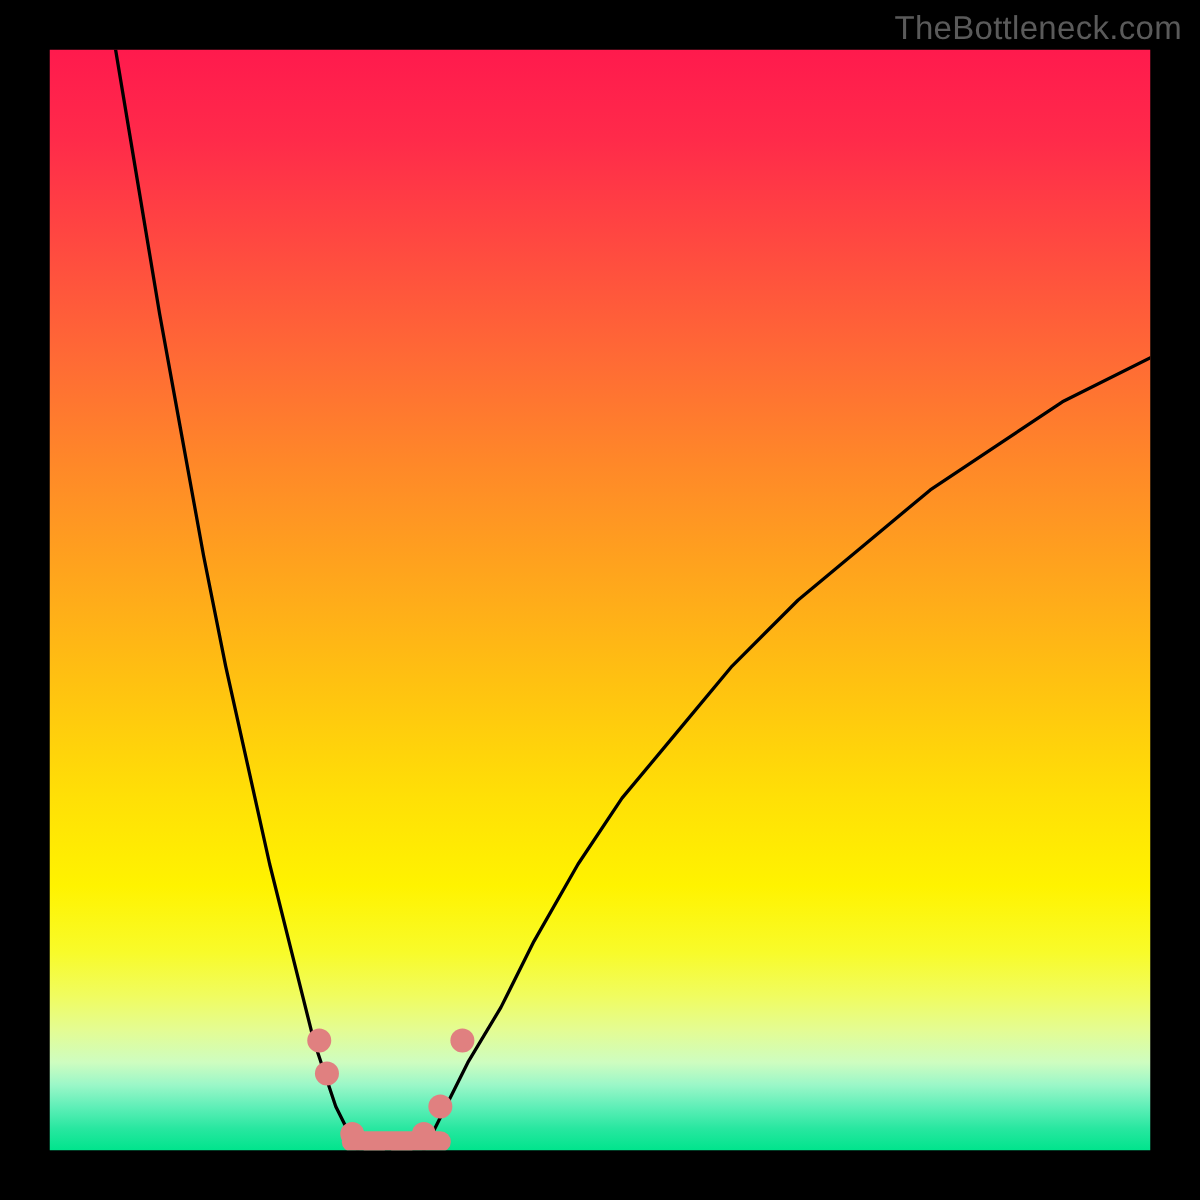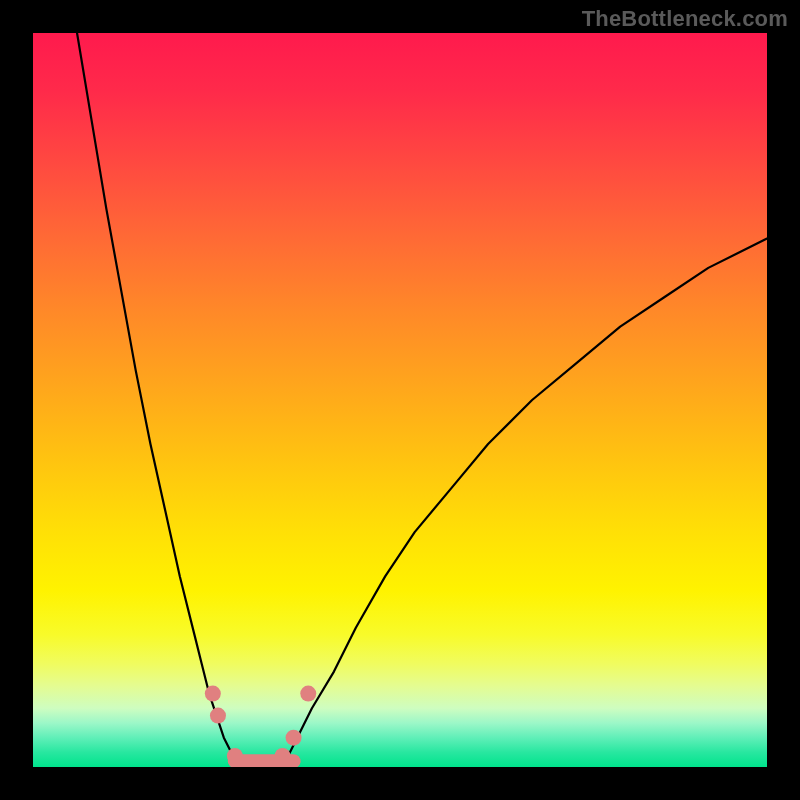--- a/index.html
+++ b/index.html
@@ -12,21 +12,20 @@
   }
   .watermark {
     position: absolute;
     top: 6px;
     right: 12px;
     font-family: Arial, Helvetica, sans-serif;
     font-size: 22px;
     color: #5a5a5a;
     letter-spacing: 0.2px;
     z-index: 5;
-    font-weight: bold;
   }
   .plot-area {
     position: absolute;
     left: 33px;
     top: 33px;
     width: 734px;
     height: 734px;
     overflow: hidden;
   }
   .gradient {

